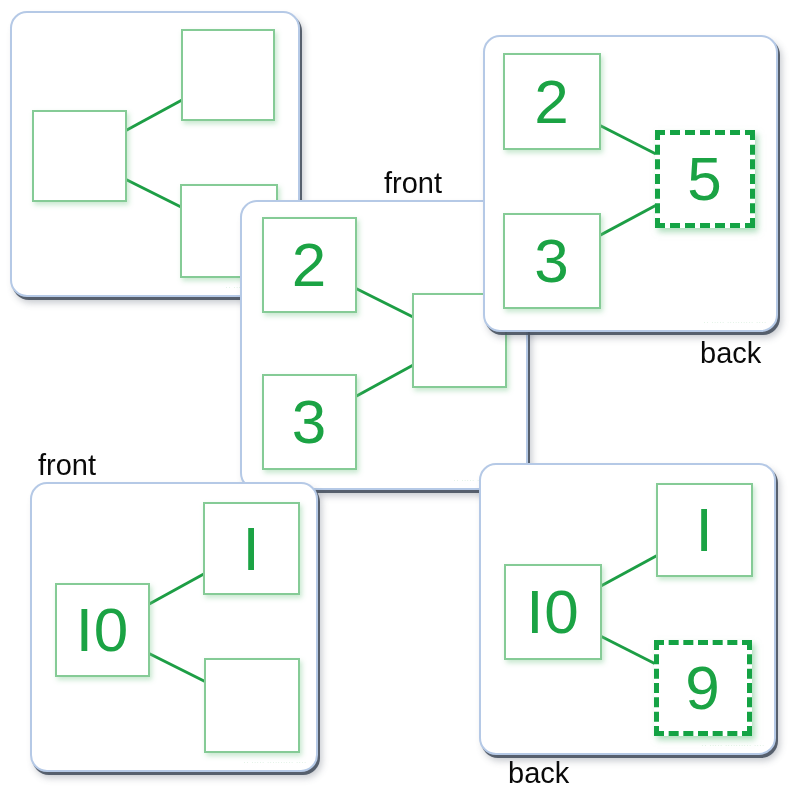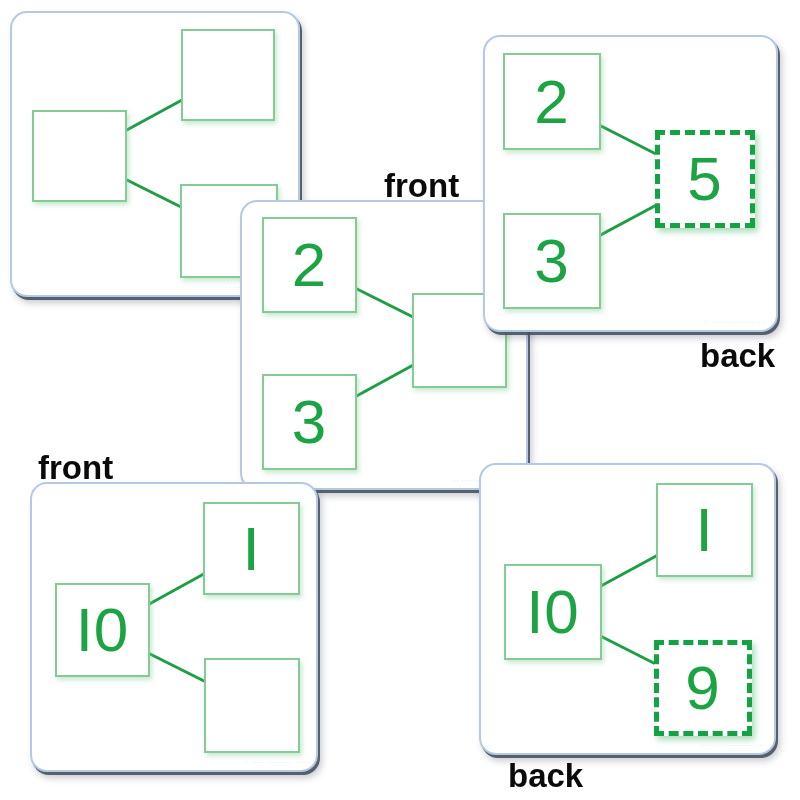--- a/index.html
+++ b/index.html
@@ -8,21 +8,21 @@
   .card{position:absolute;background:#ffffff;border:2px solid #b5c9e6;border-radius:17px;
         box-sizing:border-box;
         box-shadow:2px 3px 0 rgba(70,80,95,0.88), 4px 6px 7px rgba(70,80,95,0.30);}
   .links{position:absolute;left:0;top:0;width:100%;height:100%;}
   .sq{position:absolute;background:#ffffff;border:2px solid #85cb96;box-sizing:border-box;
       display:flex;align-items:center;justify-content:center;
       box-shadow:2px 3px 5px rgba(134,204,150,0.45);}
   .sq.dashed{border:5px dashed #14a344;
       box-shadow:3px 4px 6px rgba(110,195,135,0.55);}
   .digit{font-size:62px;line-height:1;color:#1ba344;letter-spacing:1px;}
-  .side-label{position:absolute;font-size:33px;color:#0a0a0a;font-weight:bold;}
+  .side-label{position:absolute;font-size:29px;color:#0a0a0a;}
   .fineprint{position:absolute;right:9px;bottom:5px;font-size:5px;line-height:1;
              color:#9ed2ab;letter-spacing:1px;white-space:nowrap;}
 </style>
 </head>
 <body>
 
 <div class="stage">
 
   <div class="card" style="left:10px;top:11px;width:290px;height:286px;z-index:1;">
     <svg class="links" viewBox="0 0 286 282">

